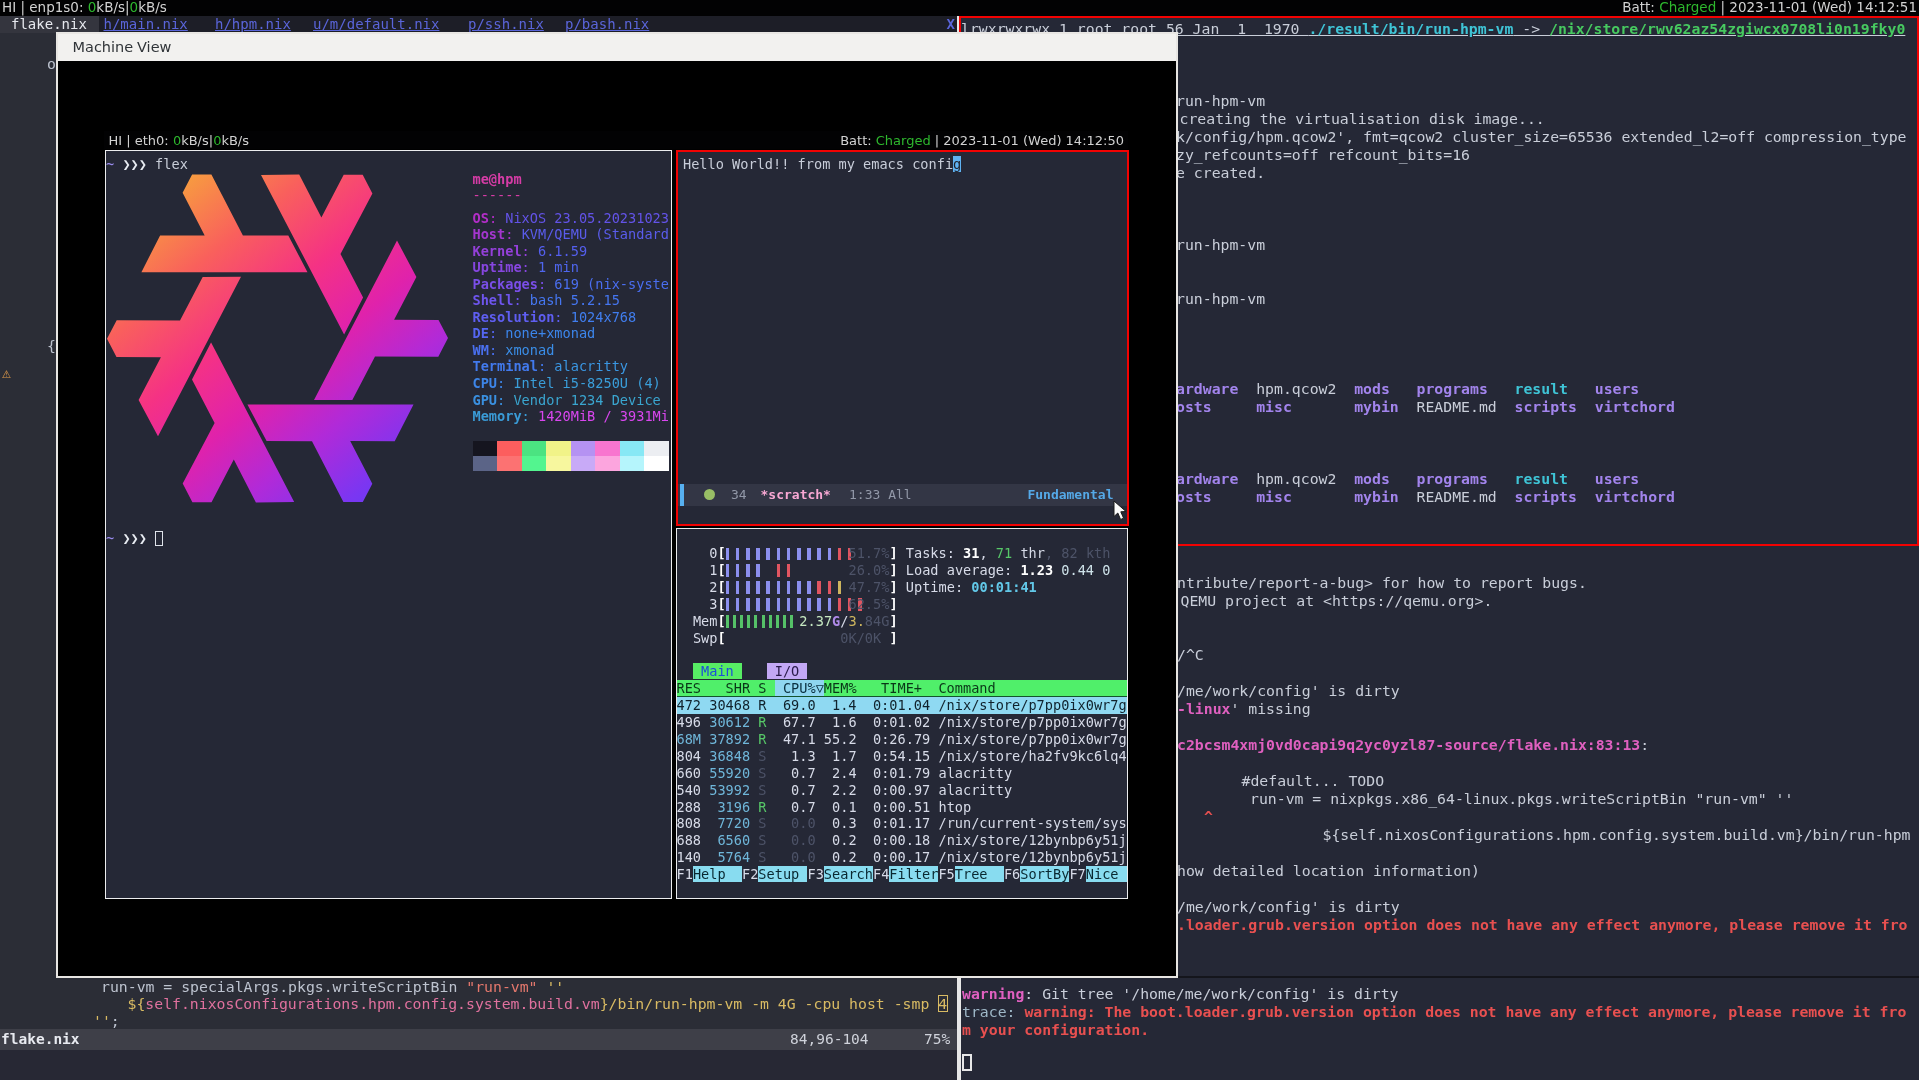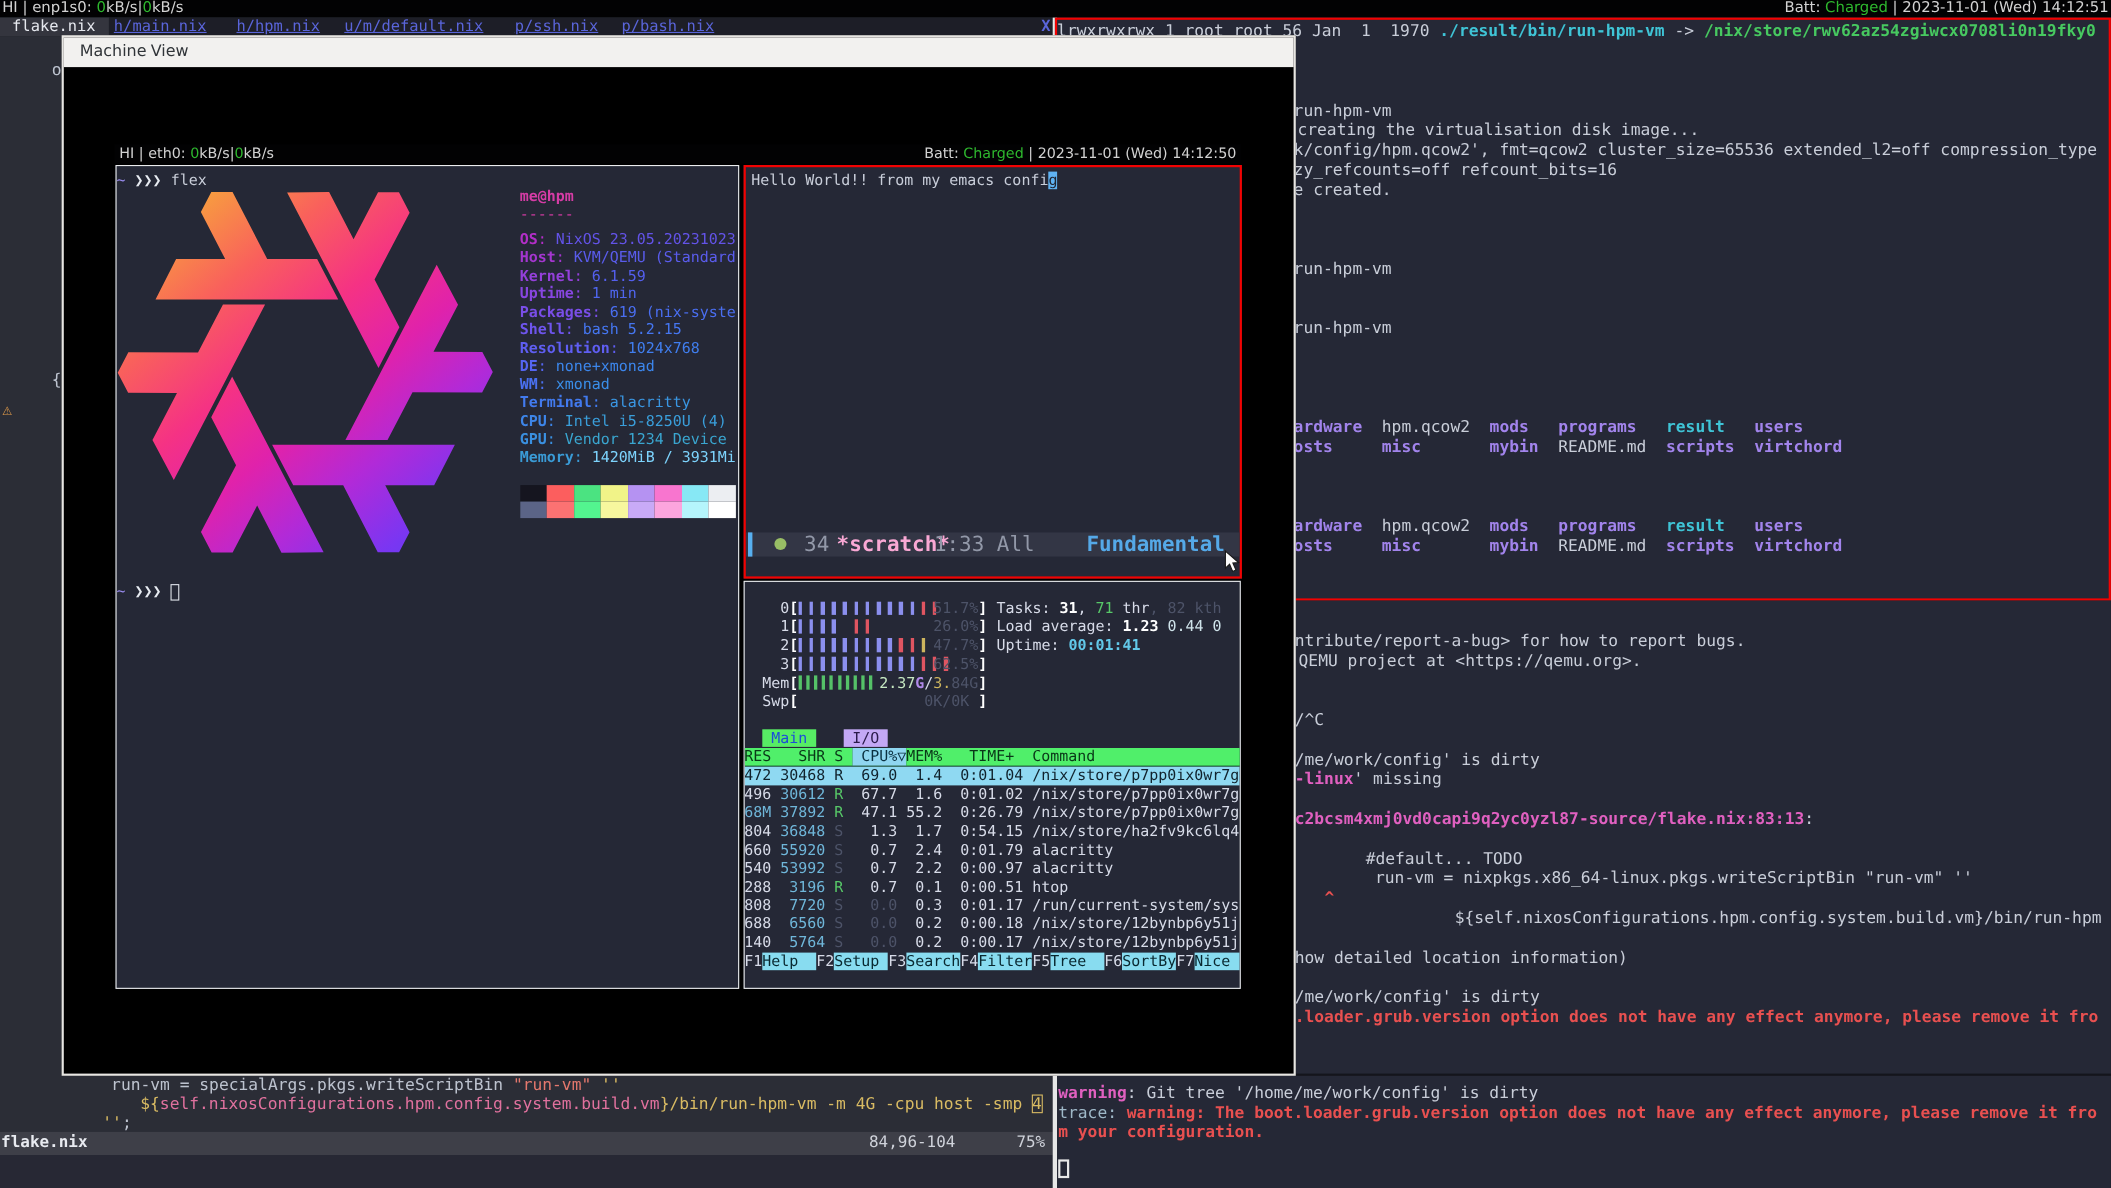--- a/index.html
+++ b/index.html
@@ -68,21 +68,21 @@
 
   
   .nf-line { position:absolute; white-space:pre; }
   .nf-label { font-weight:bold; }
   #nf-palette div { position:absolute; width:24.57px; height:15px; }
   .prompt-tilde { color:#9a8cf0; } .prompt-chev { color:#e8ecf2; }
   #nf-cursor { position:absolute; border:1.5px solid #dfe3ea; width:8.2px; height:15px; }
 
   
   #vm-emacs-modeline { position:absolute; left:0; top:331.5px; width:100%; height:22px; background:#333645;
-                       font-size:19px; line-height:22px; color:#9298a8; }
+                       font-size:13px; line-height:22px; color:#9298a8; }
   .ml-bar { position:absolute; left:1.5px; top:0; width:4px; height:22px; background:#57b0f0; }
   .ml-circle { position:absolute; width:11px; height:11px; border-radius:50%; background:#98be65;
                top:5.5px; }
   .ml-buf { color:#f9a8d4; font-weight:bold; }
   .ml-mode { color:#55a9e8; font-weight:bold; position:absolute; right:13px; }
   .cursor-block { background:#5fb2f2; color:#20232e; }
 
   
   .h-dim { color:#4d5368; } .h-w { color:#d7dbe8; } .h-wb { color:#ffffff; font-weight:bold; }
   .h-cyan { color:#6fb6d9; } .h-cyanb { color:#62c8e8; font-weight:bold; }
@@ -139,21 +139,21 @@
       <span style="position:absolute;left:1px;font-weight:bold;color:#e8eaf0;">flake.nix</span>
       <span style="position:absolute;left:790px;">84,96-104</span>
       <span style="position:absolute;left:924px;">75%</span>
     </div>
     <div id="emacs-echo"></div>
   </div>
 
   <div id="host-divider" class="abs"></div>
 
   <div id="term-top" class="abs term">
-      <div class="tl " style="left: 0px; top: 2px;"><span class="d">lrwxrwxrwx 1 root root 56 Jan  1  1970 </span><span class="cyb">./result/bin/run-hpm-vm</span><span class="d"> -&gt; </span><span class="grb">/nix/store/rwv62az54zgiwcx0708li0n19fky0</span></div>
+      <div class="tl " style="left: 0px; top: 2px; text-decoration: underline;"><span class="d">lrwxrwxrwx 1 root root 56 Jan  1  1970 </span><span class="cyb">./result/bin/run-hpm-vm</span><span class="d"> -&gt; </span><span class="grb">/nix/store/rwv62az54zgiwcx0708li0n19fky0</span></div>
       <div class="tl " style="left: 215px; top: 74px;"><span class="d">run-hpm-vm</span></div>
       <div class="tl " style="left: 218.5px; top: 92px;"><span class="d">creating the virtualisation disk image...</span></div>
       <div class="tl " style="left: 215px; top: 110px;"><span class="d">k/config/hpm.qcow2', fmt=qcow2 cluster_size=65536 extended_l2=off compression_type</span></div>
       <div class="tl " style="left: 215px; top: 128px;"><span class="d">zy_refcounts=off refcount_bits=16</span></div>
       <div class="tl " style="left: 215px; top: 146px;"><span class="d">e created.</span></div>
       <div class="tl " style="left: 215px; top: 218px;"><span class="d">run-hpm-vm</span></div>
       <div class="tl " style="left: 215px; top: 272px;"><span class="d">run-hpm-vm</span></div>
       <div class="tl " style="left: 215px; top: 362px;"><span class="vib">ardware  </span><span class="d">hpm.qcow2  </span><span class="vib">mods   </span><span class="vib">programs   </span><span class="cyb">result   </span><span class="vib">users</span></div>
       <div class="tl " style="left: 215px; top: 380px;"><span class="vib">osts     </span><span class="vib">misc       </span><span class="vib">mybin  </span><span class="d">README.md  </span><span class="vib">scripts  </span><span class="vib">virtchord</span></div>
       <div class="tl " style="left: 215px; top: 452px;"><span class="vib">ardware  </span><span class="d">hpm.qcow2  </span><span class="vib">mods   </span><span class="vib">programs   </span><span class="cyb">result   </span><span class="vib">users</span></div>
@@ -218,21 +218,21 @@
             <div class="nf-line" style="left: 367px; top: 91.6px;"><span class="nf-label" style="color: rgb(148, 64, 218);">Kernel</span><span style="color: rgb(148, 64, 218);">: </span><span style="color: rgb(84, 95, 238);">6.1.59</span></div>
             <div class="nf-line" style="left: 367px; top: 108.15px;"><span class="nf-label" style="color: rgb(135, 70, 224);">Uptime</span><span style="color: rgb(135, 70, 224);">: </span><span style="color: rgb(79, 102, 239);">1 min</span></div>
             <div class="nf-line" style="left: 367px; top: 124.7px;"><span class="nf-label" style="color: rgb(122, 78, 232);">Packages</span><span style="color: rgb(122, 78, 232);">: </span><span style="color: rgb(74, 110, 240);">619 (nix-syste</span></div>
             <div class="nf-line" style="left: 367px; top: 141.25px;"><span class="nf-label" style="color: rgb(110, 85, 238);">Shell</span><span style="color: rgb(110, 85, 238);">: </span><span style="color: rgb(69, 118, 240);">bash 5.2.15</span></div>
             <div class="nf-line" style="left: 367px; top: 157.8px;"><span class="nf-label" style="color: rgb(95, 94, 242);">Resolution</span><span style="color: rgb(95, 94, 242);">: </span><span style="color: rgb(64, 126, 239);">1024x768</span></div>
             <div class="nf-line" style="left: 367px; top: 174.35px;"><span class="nf-label" style="color: rgb(85, 102, 242);">DE</span><span style="color: rgb(85, 102, 242);">: </span><span style="color: rgb(60, 134, 236);">none+xmonad</span></div>
             <div class="nf-line" style="left: 367px; top: 190.9px;"><span class="nf-label" style="color: rgb(74, 112, 240);">WM</span><span style="color: rgb(74, 112, 240);">: </span><span style="color: rgb(58, 142, 232);">xmonad</span></div>
             <div class="nf-line" style="left: 367px; top: 207.45px;"><span class="nf-label" style="color: rgb(66, 122, 238);">Terminal</span><span style="color: rgb(66, 122, 238);">: </span><span style="color: rgb(58, 150, 226);">alacritty</span></div>
             <div class="nf-line" style="left: 367px; top: 224px;"><span class="nf-label" style="color: rgb(61, 133, 232);">CPU</span><span style="color: rgb(61, 133, 232);">: </span><span style="color: rgb(58, 158, 218);">Intel i5-8250U (4)</span></div>
             <div class="nf-line" style="left: 367px; top: 240.55px;"><span class="nf-label" style="color: rgb(58, 144, 224);">GPU</span><span style="color: rgb(58, 144, 224);">: </span><span style="color: rgb(58, 166, 208);">Vendor 1234 Device</span></div>
-            <div class="nf-line" style="left: 367px; top: 257.1px;"><span class="nf-label" style="color: rgb(58, 155, 214);">Memory</span><span style="color: rgb(58, 155, 214);">: </span><span style="color: #7dd3fc;">1420MiB / 3931Mi</span></div>
+            <div class="nf-line" style="left: 367px; top: 257.1px;"><span class="nf-label" style="color: rgb(58, 155, 214);">Memory</span><span style="color: rgb(58, 155, 214);">: </span><span style="color: #d946ef;">1420MiB / 3931Mi</span></div>
           </div>
         <div id="nf-palette">
             <div style="left: 367px; top: 289.5px; background: rgb(21, 21, 31);"></div>
             <div style="left: 391.57px; top: 289.5px; background: rgb(252, 94, 94);"></div>
             <div style="left: 416.14px; top: 289.5px; background: rgb(75, 227, 129);"></div>
             <div style="left: 440.71px; top: 289.5px; background: rgb(241, 243, 136);"></div>
             <div style="left: 465.28px; top: 289.5px; background: rgb(181, 146, 242);"></div>
             <div style="left: 489.85px; top: 289.5px; background: rgb(248, 117, 207);"></div>
             <div style="left: 514.42px; top: 289.5px; background: rgb(135, 232, 245);"></div>
             <div style="left: 538.99px; top: 289.5px; background: rgb(236, 238, 242);"></div>

